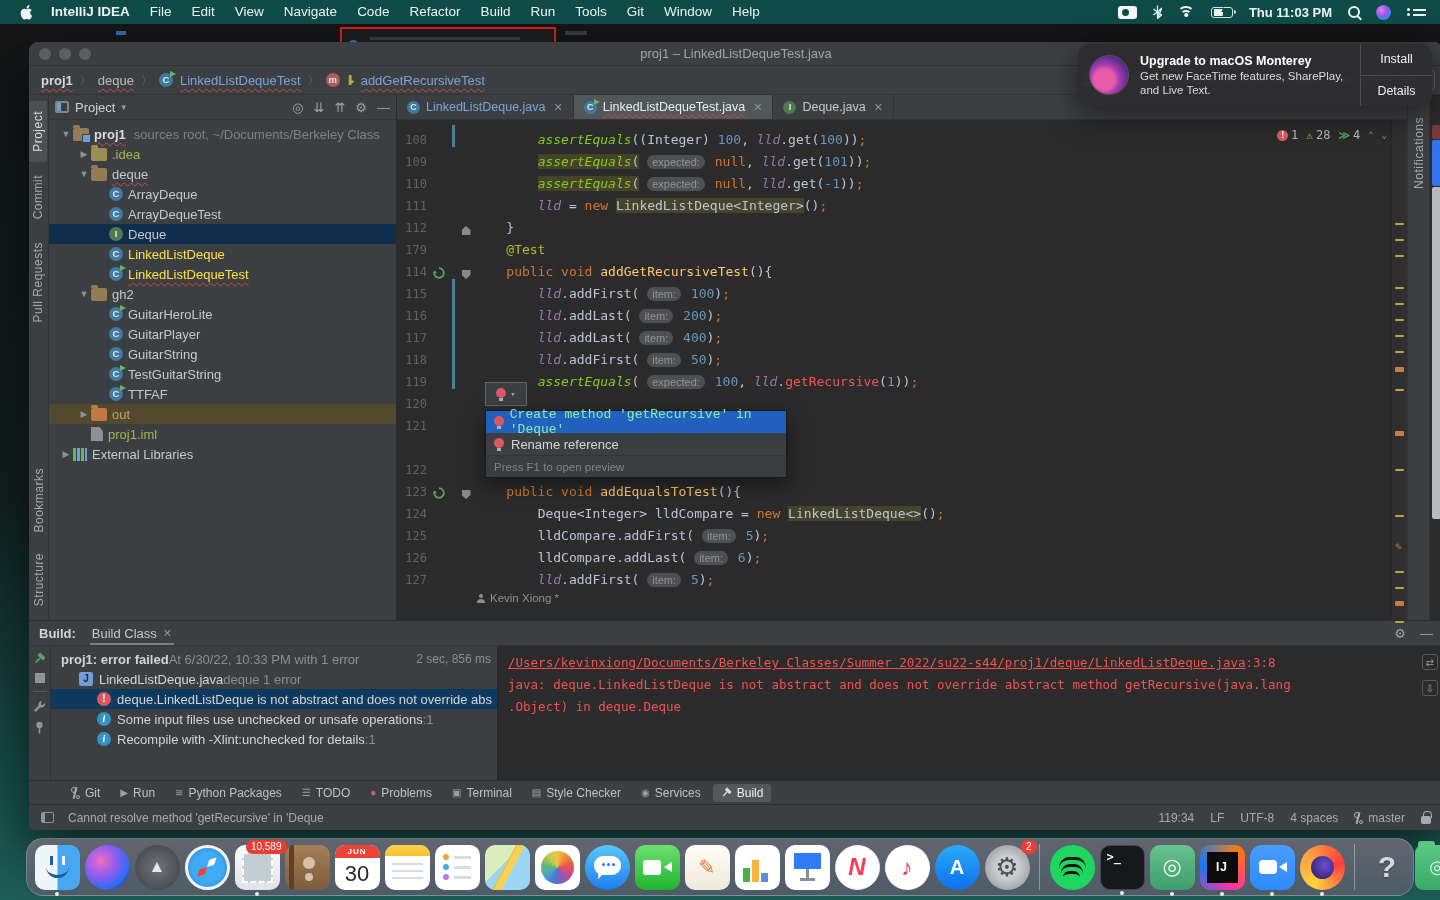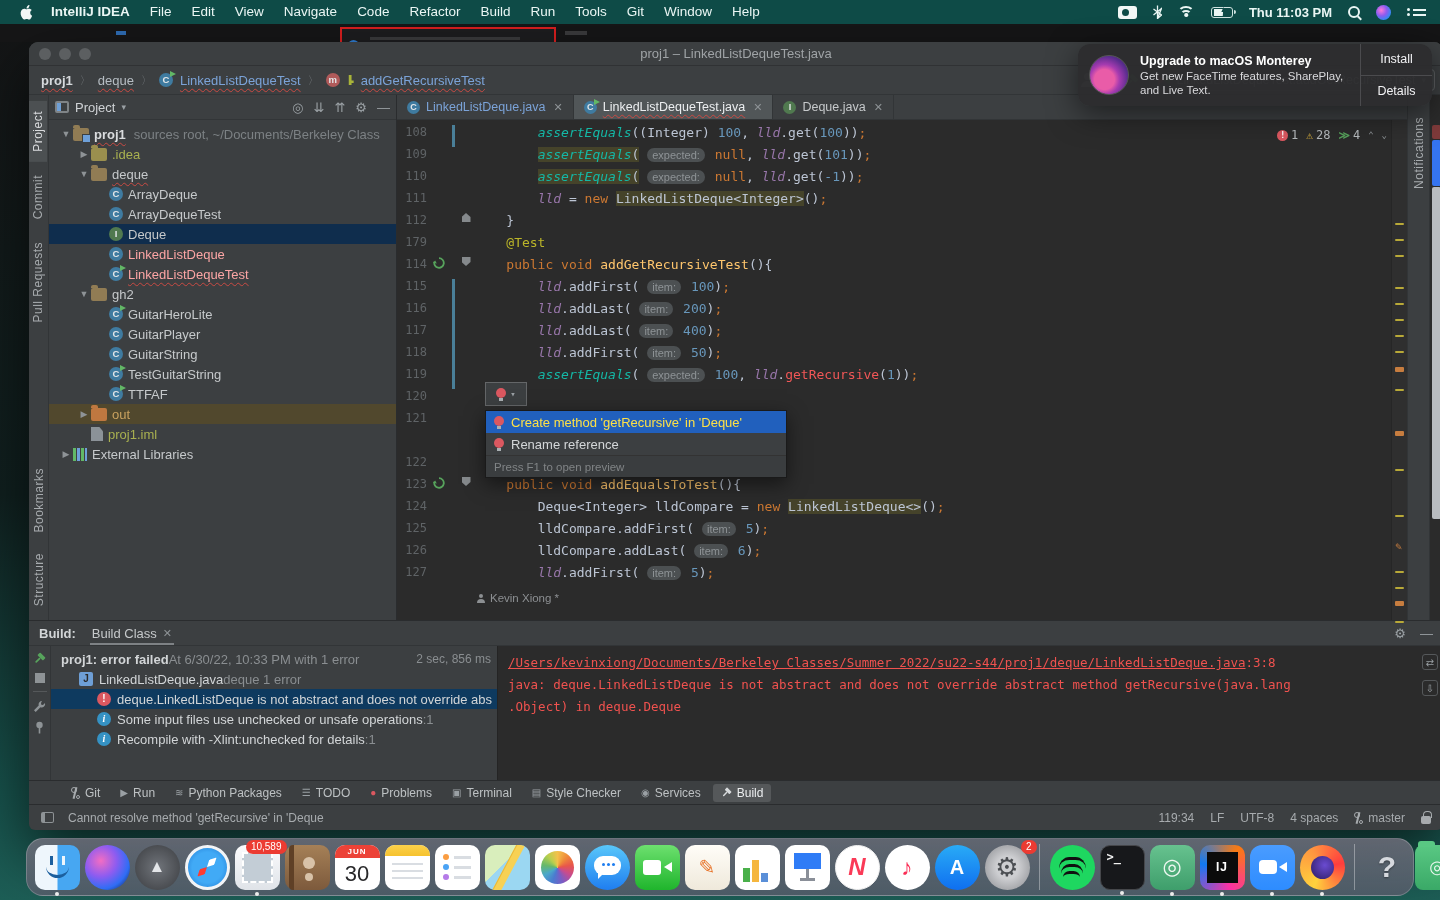--- a/index.html
+++ b/index.html
@@ -78,21 +78,21 @@
   .proj{width:348px;background:#3c3f41;border-right:1px solid #2a2c2e;display:flex;flex-direction:column;}
   .proj-head{height:25px;display:flex;align-items:center;padding:0 6px;gap:6px;border-bottom:1px solid #323537;}
   .proj-head .ph-ic{width:14px;height:12px;border:2px solid #7f8487;border-radius:2px;background:linear-gradient(90deg,#6e9fd6 40%,transparent 40%);}
   .proj-head .ph-title{color:#cfd2d5;}
   .ph-dd{font-size:9px;color:#9aa0a4;}
   .ph-actions{margin-left:auto;display:flex;align-items:center;gap:10px;color:#9aa0a4;font-size:13px;}
   .tree{flex:1;overflow:hidden;padding-top:4px;font-size:13px;}
   .trow{height:20px;display:flex;align-items:center;white-space:nowrap;position:relative;}
   .trow .chv{width:14px;text-align:center;color:#8e9396;font-size:9px;flex:none;}
   .trow .lbl{margin-left:5px;color:#c6c9cb;}
-  .trow .lbl.blue{color:#fca5a5;}
+  .trow .lbl.blue{color:#fde047;}
   .trow .lbl.olive{color:#a9b150;}
   .trow .lbl.excl{color:#c9a15f;}
   .trow .lbl.bold{font-weight:bold;color:#dadcde;}
   .trow .sub{margin-left:8px;color:#7c8184;overflow:hidden;text-overflow:clip;}
   .trow.sel{background:#0f2d4d;}
   .trow.xrow{background:#51482d;}
   .fold-ic{width:16px;height:13px;flex:none;position:relative;}
   .f-folder{background:#917c54;border-radius:2px;}
   .f-folder::before{content:"";position:absolute;top:-3px;left:0;width:7px;height:3px;background:inherit;border-radius:2px 2px 0 0;}
   .f-src::after{content:"";position:absolute;right:-2px;bottom:-2px;width:7px;height:7px;background:#6ea0d9;border:1px solid #3c3f41;}
@@ -107,53 +107,53 @@
 
   
   .edcol{flex:1;display:flex;flex-direction:column;background:#2b2b2b;min-width:0;}
   .tabsbar{height:25px;background:#3c3f41;display:flex;align-items:stretch;border-bottom:1px solid #323537;}
   .etab{display:flex;align-items:center;gap:6px;padding:0 10px;font-size:12.5px;color:#c6c9cb;border-right:1px solid #323537;}
   .etab.active{background:#515658;color:#eceef0;}
   .etab .x{color:#8e9396;font-size:11px;margin-left:2px;}
   .etab .ic{width:13px;height:13px;border-radius:50%;font-size:9px;font-weight:bold;line-height:13px;text-align:center;color:#e3e6e8;position:relative;flex:none;}
   .edbody{flex:1;display:flex;position:relative;}
   .code{flex:1;position:relative;padding-top:5px;font-family:"DejaVu Sans Mono",monospace;font-size:13px;}
-  .crow{height:22px;display:flex;align-items:flex-start;white-space:pre;}
+  .crow{height:22px;display:flex;align-items:flex-end;white-space:pre;}
   .g-num{width:30px;text-align:right;color:#5f6366;font-size:12px;flex:none;}
   .g-ic{width:24px;flex:none;display:flex;justify-content:center;align-items:center;}
   .g-bar{width:6px;flex:none;align-self:stretch;position:relative;}
   .g-bar.on::after{content:"";position:absolute;left:1px;top:0;bottom:0;width:3px;background:#4a7f98;}
   .g-fold{width:18px;flex:none;display:flex;justify-content:center;align-items:center;}
   .fold-mark{width:9px;height:9px;background:#85898c;}
   .fold-open{clip-path:polygon(0 0,100% 0,100% 55%,50% 100%,0 55%);}
   .fold-end{clip-path:polygon(50% 0,100% 45%,100% 100%,0 100%,0 45%);}
   .ctext{flex:1;overflow:hidden;}
   .tk-pln{color:#bcc5d4;}
   .tk-kw{color:#cc7832;}
   .tk-num{color:#6897bb;}
   .tk-fld{color:#9876aa;font-style:italic;}
-  .tk-mth{color:#14b8a6;font-style:italic;}
+  .tk-mth{color:#84cc16;font-style:italic;}
   .tk-decl{color:#ffc66d;}
   .tk-ann{color:#bbb529;}
   .tk-err{color:#f25757;text-decoration:underline wavy #f25757 1px;text-underline-offset:3px;}
   .tk-hl{background:#45432a;}
   .tk-hint{background:#4c5052;color:#8e9396;font-family:"Liberation Sans",sans-serif;font-size:11px;border-radius:8px;padding:1px 5px;margin-right:2px;}
   .author-row{height:22px;display:flex;align-items:center;padding-left:80px;color:#8c8f92;font-size:11.5px;font-family:"Liberation Sans",sans-serif;gap:5px;}
   .author-ic{width:8px;height:9px;position:relative;display:inline-block;}
   .author-ic::before{content:"";position:absolute;top:0;left:2px;width:4px;height:4px;border-radius:50%;background:#8c8f92;}
   .author-ic::after{content:"";position:absolute;bottom:0;left:0;width:8px;height:4px;border-radius:4px 4px 0 0;background:#8c8f92;}
 
   
   .bulbbox{position:absolute;left:88px;top:262px;width:42px;height:24px;border:1px solid #646668;background:#3c3f41;display:flex;align-items:center;justify-content:center;gap:4px;z-index:6;}
   .bulb{width:10px;height:13px;position:relative;display:inline-block;}
   .bulb::before{content:"";position:absolute;top:0;left:0;width:10px;height:10px;border-radius:50%;background:#db5860;}
   .bulb::after{content:"";position:absolute;bottom:0;left:3px;width:4px;height:3px;background:#aab0b3;}
   .popup{position:absolute;left:88px;top:290px;width:302px;background:#3c3f41;border:1px solid #1a1a1a;box-shadow:0 6px 18px rgba(0,0,0,.5);z-index:7;font-family:"Liberation Sans",sans-serif;}
   .pop-item{height:22px;display:flex;align-items:center;gap:7px;padding:0 8px;color:#d4d7d9;font-size:13px;}
-  .pop-item.sel{background:#2160bd;color:#fde047;}
+  .pop-item.sel{background:#2160bd;color:#86efac;font-family:Liberation Mono, monospace;}
   .pop-foot{height:22px;display:flex;align-items:center;padding:0 8px;color:#808486;font-size:11.5px;background:#3a3d3f;border-top:1px solid #333;}
 
   
   .inspect{position:absolute;right:4px;top:8px;display:flex;align-items:center;gap:8px;font-size:12px;color:#b6bab d;z-index:5;color:#b6babd;}
   .insp-err{width:11px;height:11px;border-radius:50%;background:#db5860;color:#fff;font-size:9px;font-weight:bold;text-align:center;line-height:11px;}
   .insp-warn{color:#eabc3f;font-size:11px;}
   .insp-ok{color:#57a35c;font-size:11px;font-weight:bold;}
   .insp-nav{color:#9aa0a4;font-size:9px;}
   .marks{width:16px;background:#2f2f2f;border-left:1px solid #262626;position:relative;}
   .mk{position:absolute;left:3px;width:9px;height:2px;background:#b8a938;border-radius:1px;}

